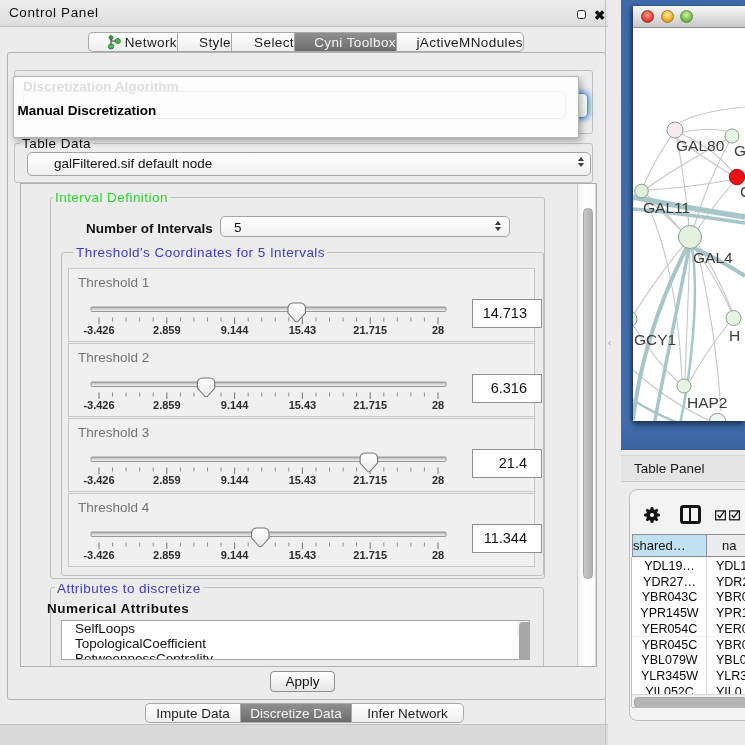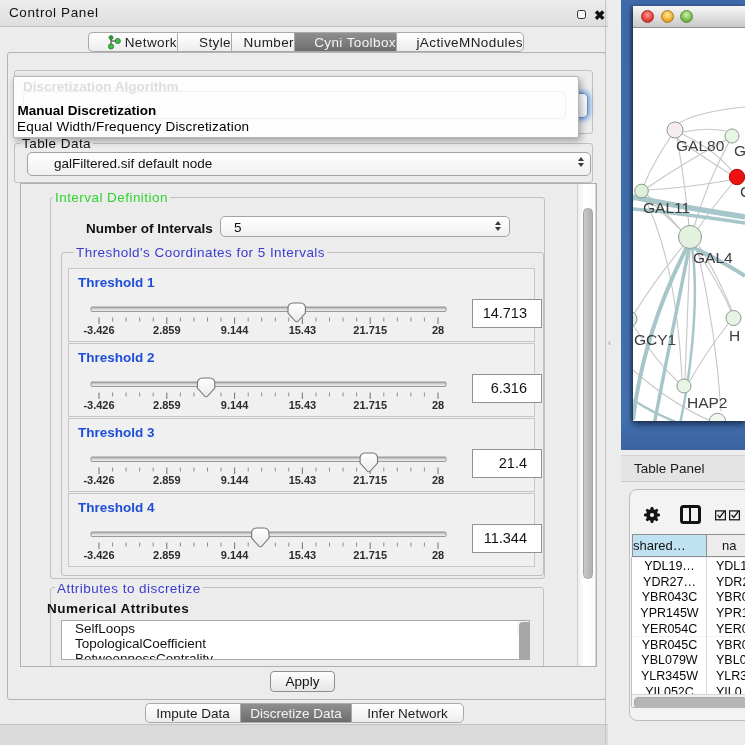--- a/index.html
+++ b/index.html
@@ -28,21 +28,21 @@
 .combo .tx{position:absolute;left:11px;top:3px}
 .spin{position:absolute;right:6px;top:3.5px;width:8px}
 .spin .u{width:0;height:0;border-left:3.8px solid transparent;border-right:3.8px solid transparent;border-bottom:4.5px solid #3a3a3a;margin-bottom:2.2px}
 .spin .d{width:0;height:0;border-left:3.8px solid transparent;border-right:3.8px solid transparent;border-top:4.5px solid #3a3a3a}
 
 #scrollpane{left:20px;top:183px;width:577px;height:484px;border:1px solid #b0b0b0;background:#ececec;overflow:hidden;box-sizing:border-box}
 #vsb{position:absolute;left:556px;top:0;width:19px;height:483px;background:linear-gradient(90deg,#efefef,#ffffff 40%,#fbfbfb);border-left:1px solid #cccccc;border-right:1px solid #d8d8d8;box-sizing:border-box}
 #vsb .th{position:absolute;left:5px;top:24px;width:8px;height:369px;border-radius:4.5px;background:linear-gradient(90deg,#c9c9c9,#b0b0b0);border:1px solid #a5a5a5}
 
 .tpanel{position:absolute;left:47px;width:467px;height:74px;background:#f0f0f0;border:1px solid #c7c7c7;box-sizing:border-box}
-.tlabel{position:absolute;left:9px;top:6px;font-size:13.5px;font-weight:bold;color:#1d4ed8}
+.tlabel{position:absolute;left:9px;top:6px;font-size:13.5px;font-weight:normal;color:#737373}
 .tval{position:absolute;left:403px;top:30px;width:54px;height:27px;background:#fff;border:1px solid #919191;font-size:14.5px;text-align:right;line-height:27px;padding-right:14px;color:#111}
 
 #attlist{position:absolute;left:40px;top:436px;width:469px;height:40px;background:#fff;border:1px solid #a8a8a8;font-size:13.5px;color:#111;box-sizing:border-box;overflow:hidden}
 #attlist div{padding-left:13px;height:15px;line-height:15px}
 #attsb{position:absolute;left:455px;top:0px;width:12px;height:38px;background:#f4f4f4}
 #attsb .th{position:absolute;left:2px;top:1px;width:8.5px;height:40px;border-radius:4px;background:#a6a6a6}
 
 #apply{left:270px;top:671px;width:63px;height:19px;border:1px solid #8f8f8f;border-radius:4px;background:linear-gradient(#fefefe,#e6e6e6);font-size:13.5px;text-align:center;line-height:20px;color:#111}
 
 #splitline{left:605px;top:0;width:1px;height:745px;background:#c4c4c4}
@@ -104,39 +104,38 @@
 <div class="abs" id="outpanel"></div>
 <div class="abs" style="left:0;top:724px;width:608px;height:21px;background:#dadada;border-top:1px solid #c2c2c2"></div>
 <div class="tab first" style="left:88px;width:89px"><svg width="13" height="15" viewBox="0 0 13 15" style="vertical-align:-3px">
         <line x1="3" y1="3" x2="3" y2="11" stroke="#4e4e4e" stroke-width="1.2"></line>
         <line x1="3" y1="6" x2="9.5" y2="6" stroke="#4e4e4e" stroke-width="1.2"></line>
         <circle cx="3" cy="2.6" r="2" fill="#2f9e38" stroke="#1c6b22" stroke-width="0.7"></circle>
         <circle cx="3" cy="11.4" r="2.6" fill="#3fbf49" stroke="#1c6b22" stroke-width="0.7"></circle>
         <circle cx="9.8" cy="6" r="2.6" fill="#3fbf49" stroke="#1c6b22" stroke-width="0.7"></circle>
       </svg> Network</div>
 <div class="tab" style="left:177px;width:54px">Style</div>
-<div class="tab" style="left:231px;width:63px">Number</div>
+<div class="tab" style="left:231px;width:63px">Select</div>
 <div class="tab sel" style="left:294px;width:102px">Cyni Toolbox</div>
 <div class="tab last" style="left:396px;width:128px">jActiveMNodules</div>
 <div class="group" style="left:14px;top:70px;width:577px;height:62px"></div>
 <div class="combo" style="left:22px;top:93px;width:566px;height:25px;border-color:#5b93d5;box-shadow:0 0 5px 2px rgba(82,144,216,0.85)"></div>
 <div class="group" style="left:14px;top:143px;width:577px;height:38px"></div>
 <div class="glabel" style="left:20px;top:136px;color:#111">Table Data</div>
 <div class="combo" style="left:27px;top:152px;width:564px;height:24px">
       <div class="tx" style="left:26px">galFiltered.sif default node</div>
 <div class="spin" style="right:4px">
         <div class="u"></div>
         <div class="d"></div>
       </div>
     </div>
 <div class="abs" id="popup">
 <div style="position:absolute;left:9px;top:2px;font-size:13.5px;font-weight:bold;color:#dedede">Discretization Algorithm</div>
 <div style="position:absolute;left:9px;top:14px;width:541px;height:26px;border:1px solid #f0f0f0;border-radius:5px"></div>
 <div style="position:absolute;left:3.5px;top:26px;font-size:13.5px;font-weight:bold;color:#000">Manual Discretization</div>
-<div style="position:absolute;left:3px;top:42px;font-size:13.5px;letter-spacing:0.2px;color:#000">Equal Width/Frequency Discretization</div>
 </div>
 <div class="abs" id="scrollpane">
 <div class="group" style="left:29px;top:13px;width:493px;height:380px"></div>
 <div class="glabel" style="left:32px;top:6px;color:#2fd32f">Interval Definition</div>
 <div style="position:absolute;left:65px;top:37px;font-size:13.5px;font-weight:bold;color:#111">Number of Intervals</div>
 <div class="combo" style="left:199px;top:32px;width:290px;height:21px">
         <div class="tx" style="left:13px">5</div>
 <div class="spin">
           <div class="u"></div>
           <div class="d"></div>

